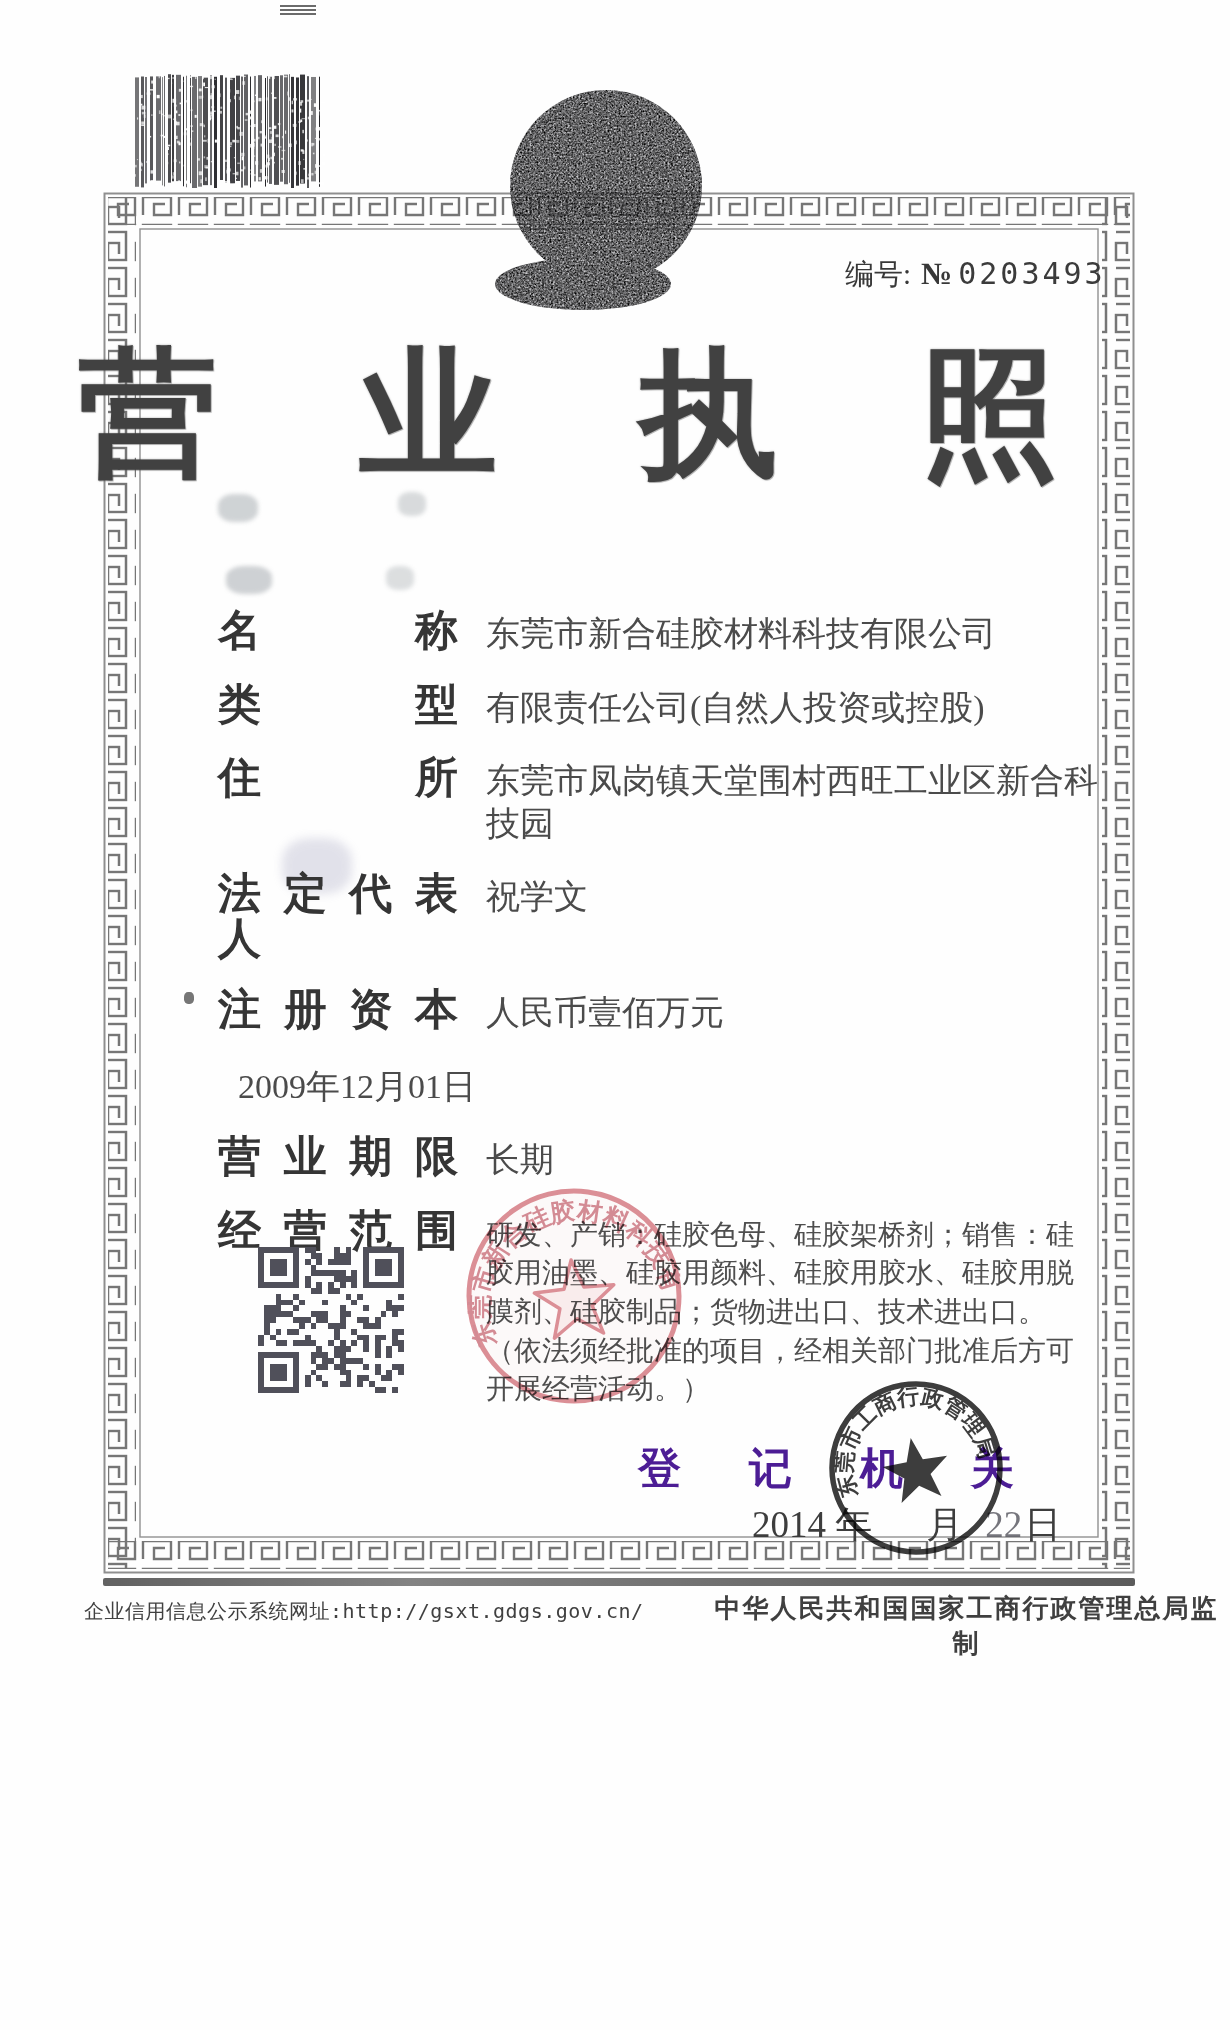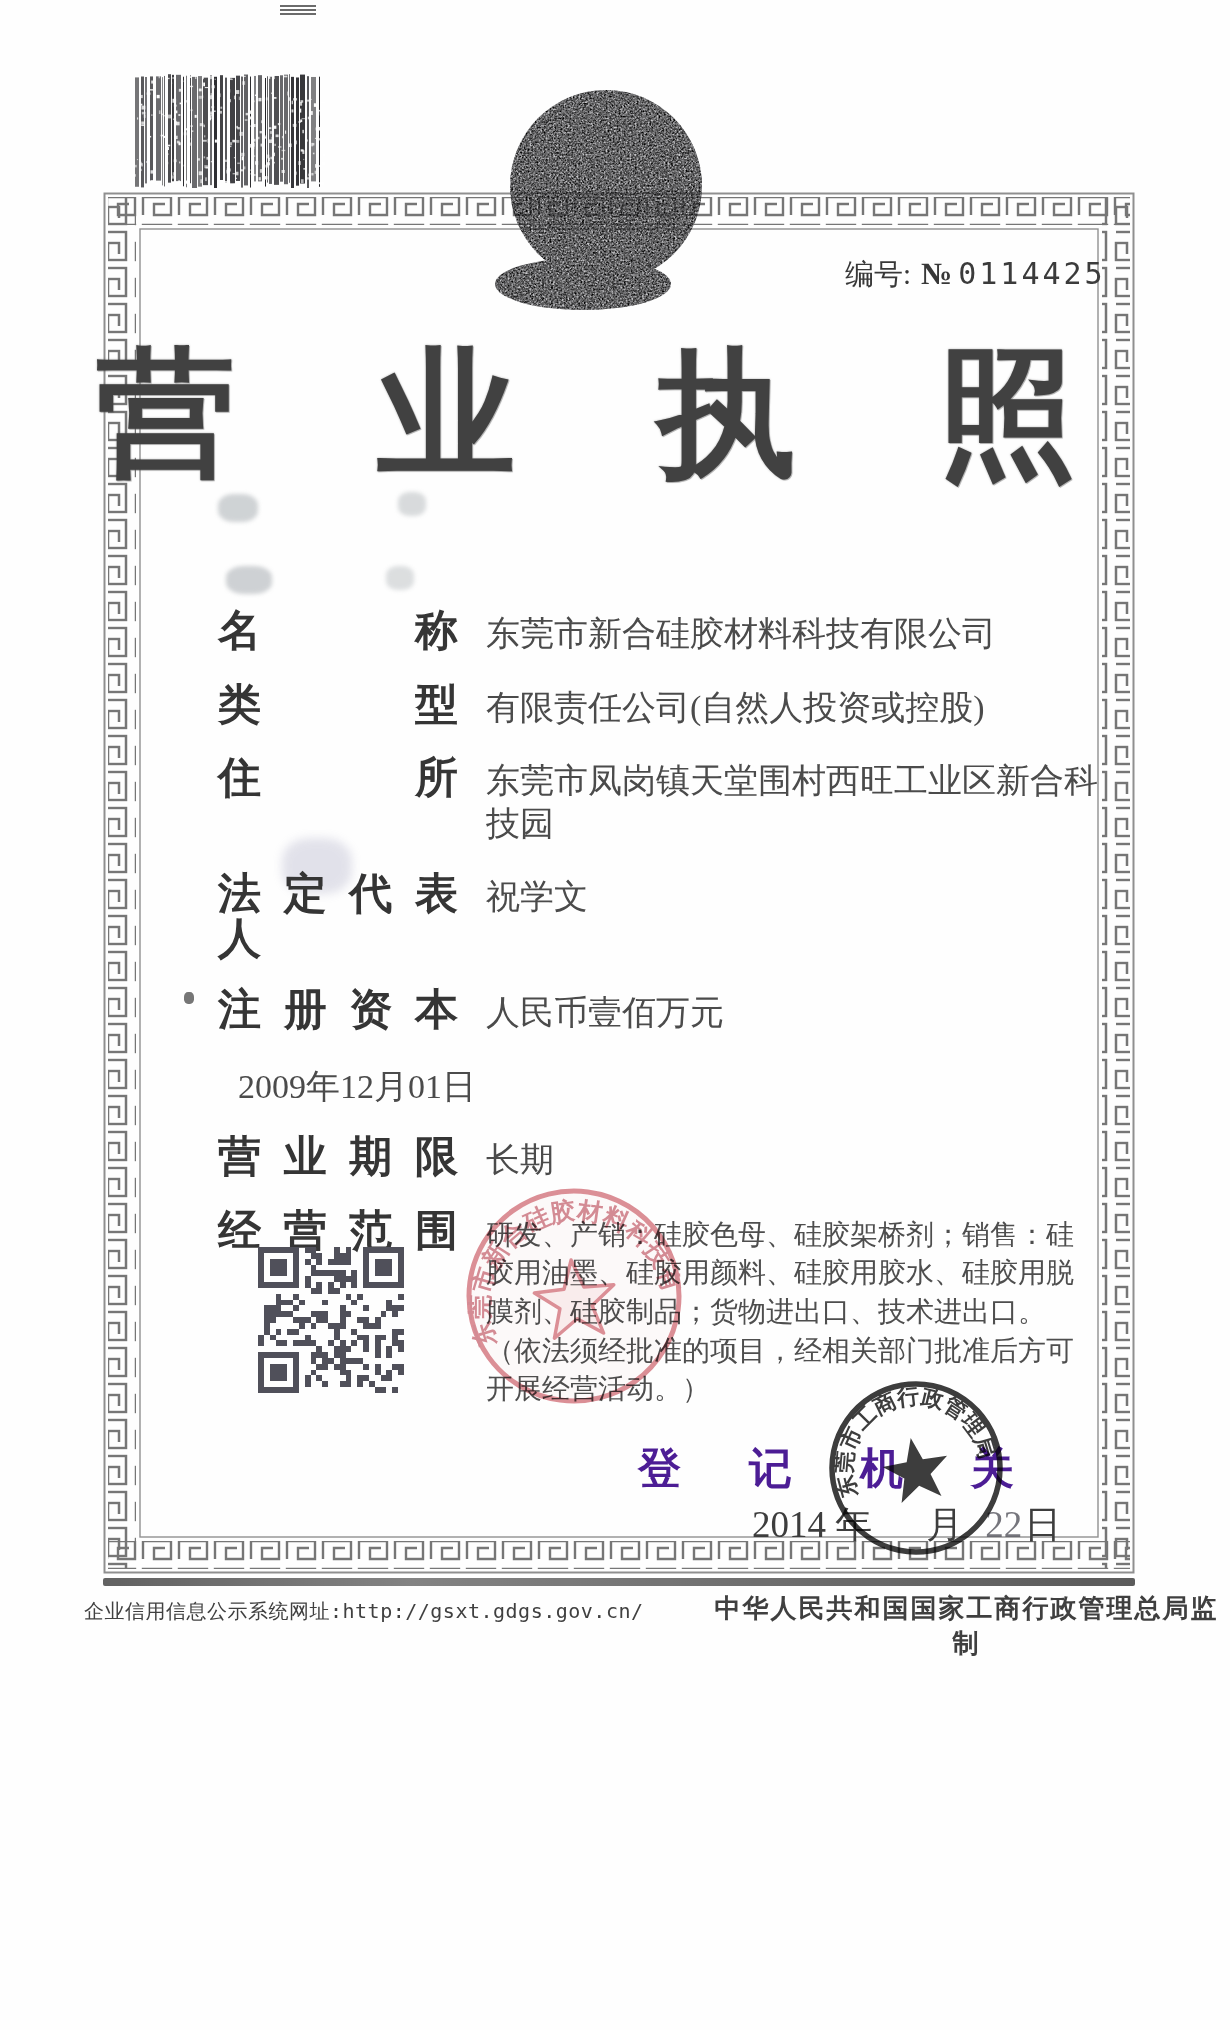--- a/index.html
+++ b/index.html
@@ -17,21 +17,21 @@
   #bottom-smudge{position:absolute;left:103px;top:1578px;width:1032px;height:8px;z-index:1;
     background:linear-gradient(90deg,#474747,#6e6e6e 30%,#515151 70%,#3f3f3f);filter:blur(.6px);opacity:.85;border-radius:2px;}
   
   #serial{position:absolute;left:845px;top:255px;z-index:2;white-space:nowrap;
     font-family:"Liberation Serif",serif;font-size:29px;color:#383838;}
   #serial .nosym{font-weight:700;font-size:31px;margin:0 6px 0 10px;}
   #serial .num{font-family:"DejaVu Sans Mono",monospace;font-size:30px;letter-spacing:3px;color:#3b3b3b;}
   
   #title{position:absolute;left:50%;top:322px;transform:translateX(-52%);z-index:2;
     font-size:138px;font-weight:800;letter-spacing:52px;white-space:nowrap;color:#414141;
-    text-shadow:0 0 2px rgba(70,70,70,.55), 1px 1px 0 rgba(90,90,90,.35);margin-left:18px;}
+    text-shadow:0 0 2px rgba(70,70,70,.55), 1px 1px 0 rgba(90,90,90,.35);}
   
   #regline{position:absolute;left:618px;top:536px;z-index:2;white-space:nowrap;}
   #regline .rlabel{font-size:37px;font-weight:700;letter-spacing:16px;color:#3d3d3d;}
   #regline .rnum{font-family:"Liberation Serif",serif;font-size:35px;letter-spacing:1px;color:#424242;margin-left:14px;}
   
   #fields{position:absolute;left:210px;top:608px;width:900px;z-index:2;}
   .frow{display:flex;align-items:flex-start;margin-bottom:26px;}
   .flabel{display:block;width:240px;min-width:240px;font-size:43px;font-weight:700;color:#353535;
     text-align:justify;text-align-last:justify;line-height:1.05;margin-left:8px;}
   .fvalue{font-family:"Liberation Serif",serif;font-size:34px;color:#4b4b4b;margin-left:28px;
@@ -406,21 +406,21 @@
     <rect x="1.5" y="1.5" width="1029" height="1379" fill="none" stroke="#8f8f8f" stroke-width="2"></rect>
     <rect x="5" y="5" width="1022" height="28" fill="url(#mh)"></rect>
     <rect x="5" y="1349" width="1022" height="28" fill="url(#mh)"></rect>
     <rect x="5" y="5" width="28" height="1372" fill="url(#mv)"></rect>
     <rect x="999" y="5" width="28" height="1372" fill="url(#mv)"></rect>
     <rect x="37" y="37" width="958" height="1308" fill="none" stroke="#909090" stroke-width="1.4"></rect>
   </svg>
   <div id="bottom-smudge"></div>
 
   <div id="serial">
-    <span>编号:</span><span class="nosym">№</span><span class="num">0114425</span>
+    <span>编号:</span><span class="nosym">№</span><span class="num">0203493</span>
   </div>
 
   <div id="title">营 业 执 照</div>
 
 
   <div id="fields">
     <div class="frow">
       <span class="flabel">名 称</span>
       <span class="fvalue">东莞市新合硅胶材料科技有限公司</span>
     </div>

